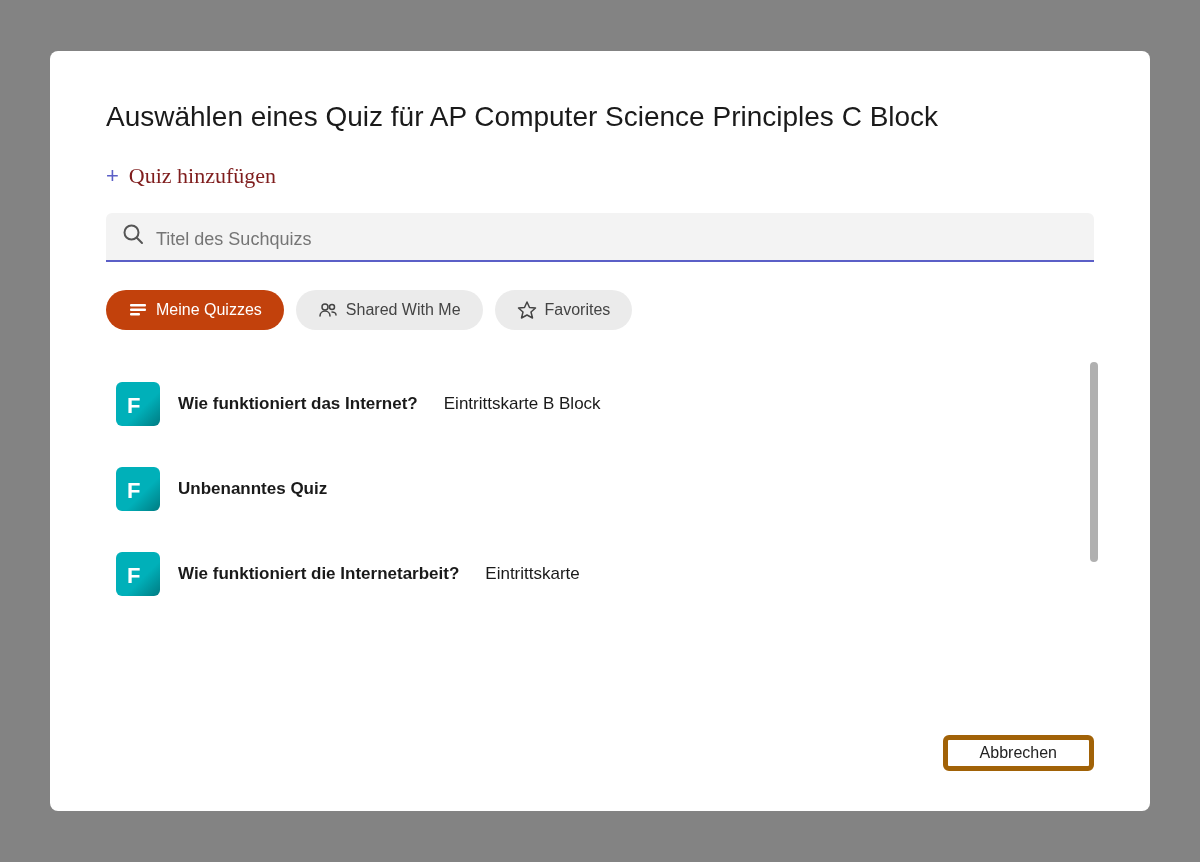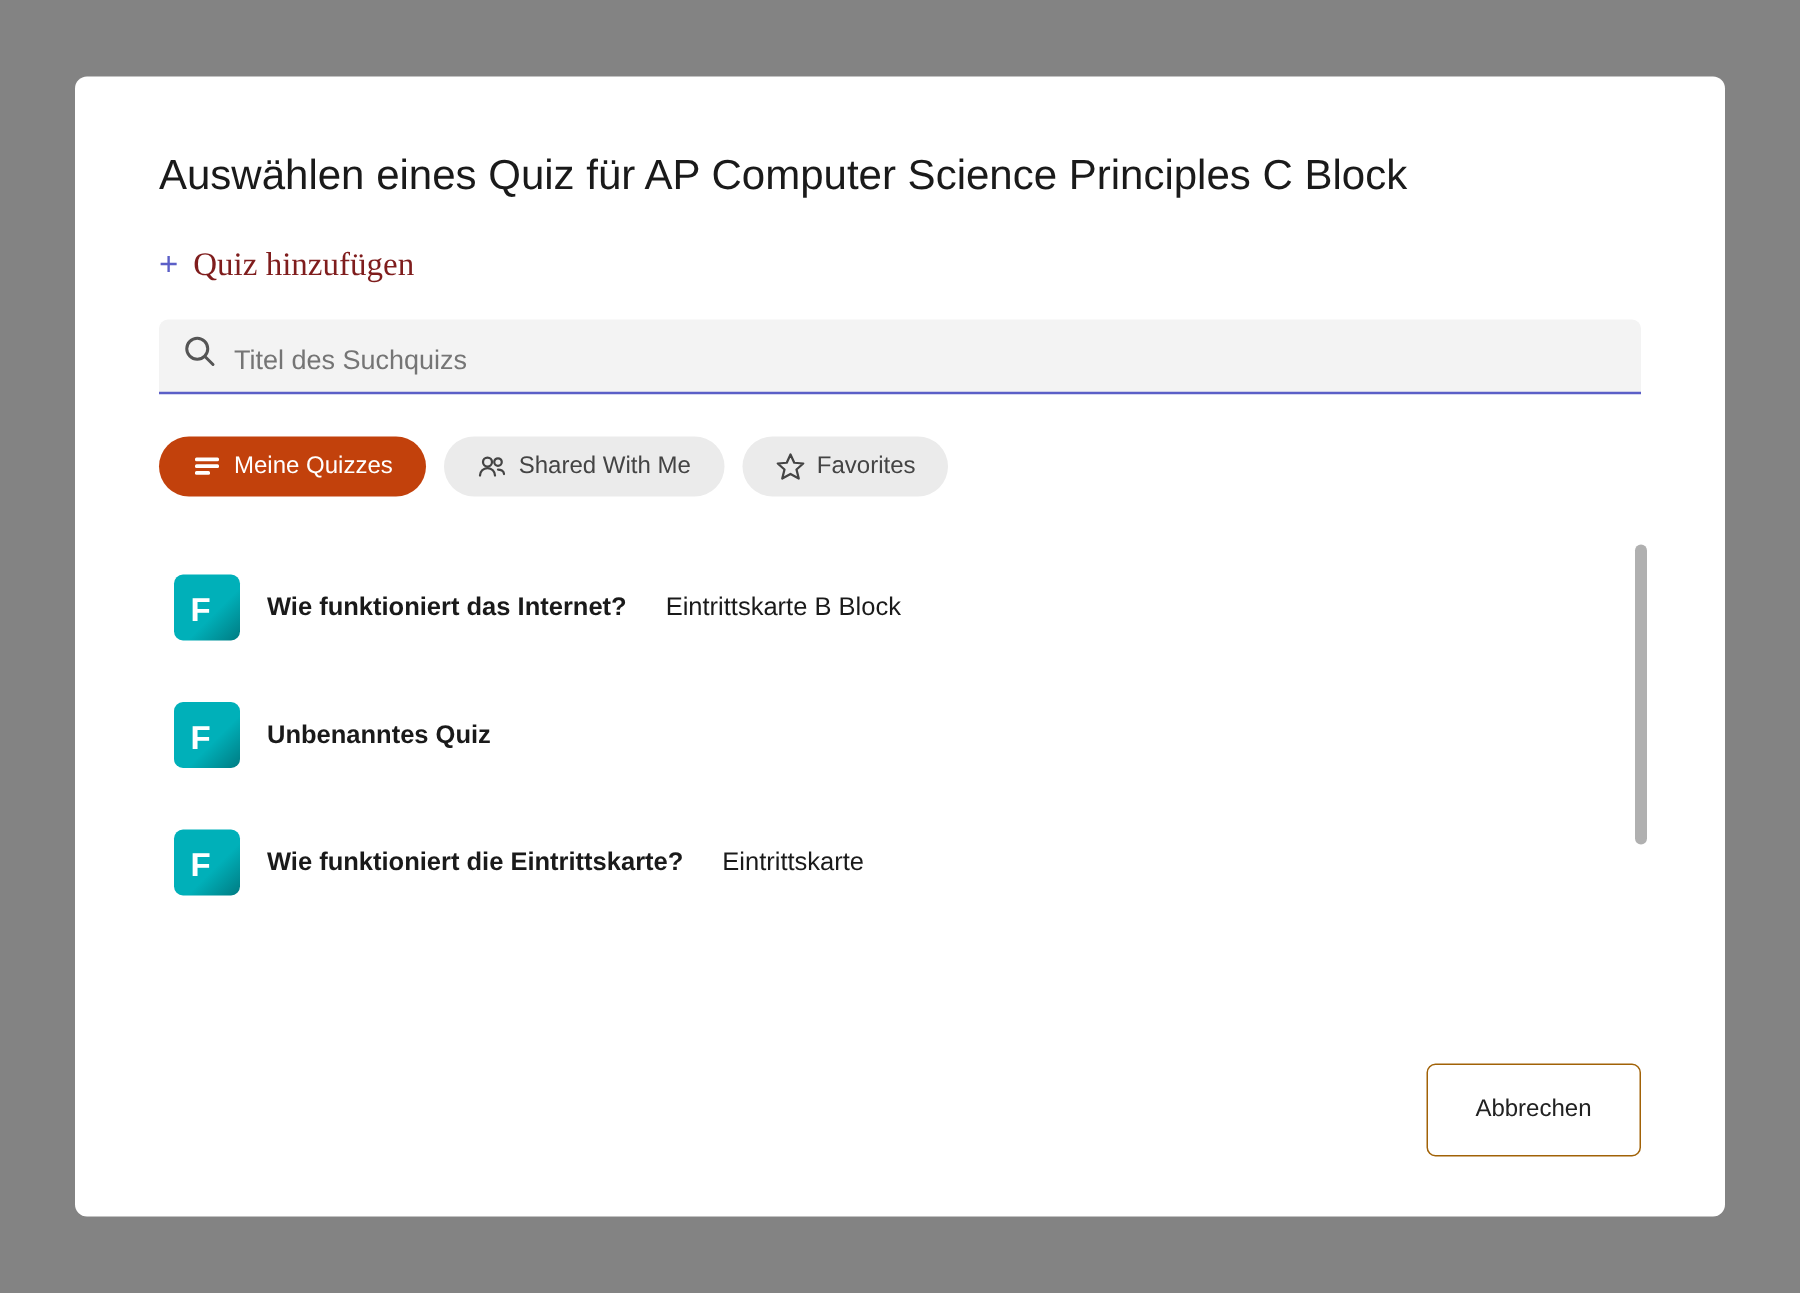--- a/index.html
+++ b/index.html
@@ -178,24 +178,24 @@
     }
 
     .footer-buttons {
       display: flex;
       justify-content: flex-end;
       gap: 12px;
       margin-top: 32px;
     }
 
     .btn {
-      padding: 21px 32px;
+      padding: 4px 32px;
       font-size: 16px;
       border-radius: 6px;
-      border: 1px solid #a16207;
+      border: 5px solid #a16207;
       cursor: pointer;
       font-weight: 500;
       background: #ffffff;
       color: #222;
     }
 
     
     .forms-icon-box {
       width: 44px;
       height: 44px;
@@ -288,21 +288,21 @@
           </div>
           <span class="quiz-title">Unbenanntes Quiz</span>
         </div>
 
         <div class="quiz-item">
           <div class="forms-icon-box">
             <svg width="30" height="30" viewBox="0 0 30 30" xmlns="http://www.w3.org/2000/svg">
               <text x="4" y="24" font-size="22" font-weight="bold" fill="white" font-family="Segoe UI,Arial">F</text>
             </svg>
           </div>
-          <span class="quiz-title">Wie funktioniert die  Eintrittskarte?</span>
+          <span class="quiz-title">Wie funktioniert die  Internetarbeit?</span>
           <span class="quiz-subtitle">Eintrittskarte</span>
         </div>
 
       </div>
 
       <div style="position:absolute; right:-4px; top:0; bottom:0; width:8px; background:transparent;">
         <div style="width:8px; height:200px; background:#b0b0b0; border-radius:4px; position:absolute; top:0;"></div>
       </div>
     </div>
 

